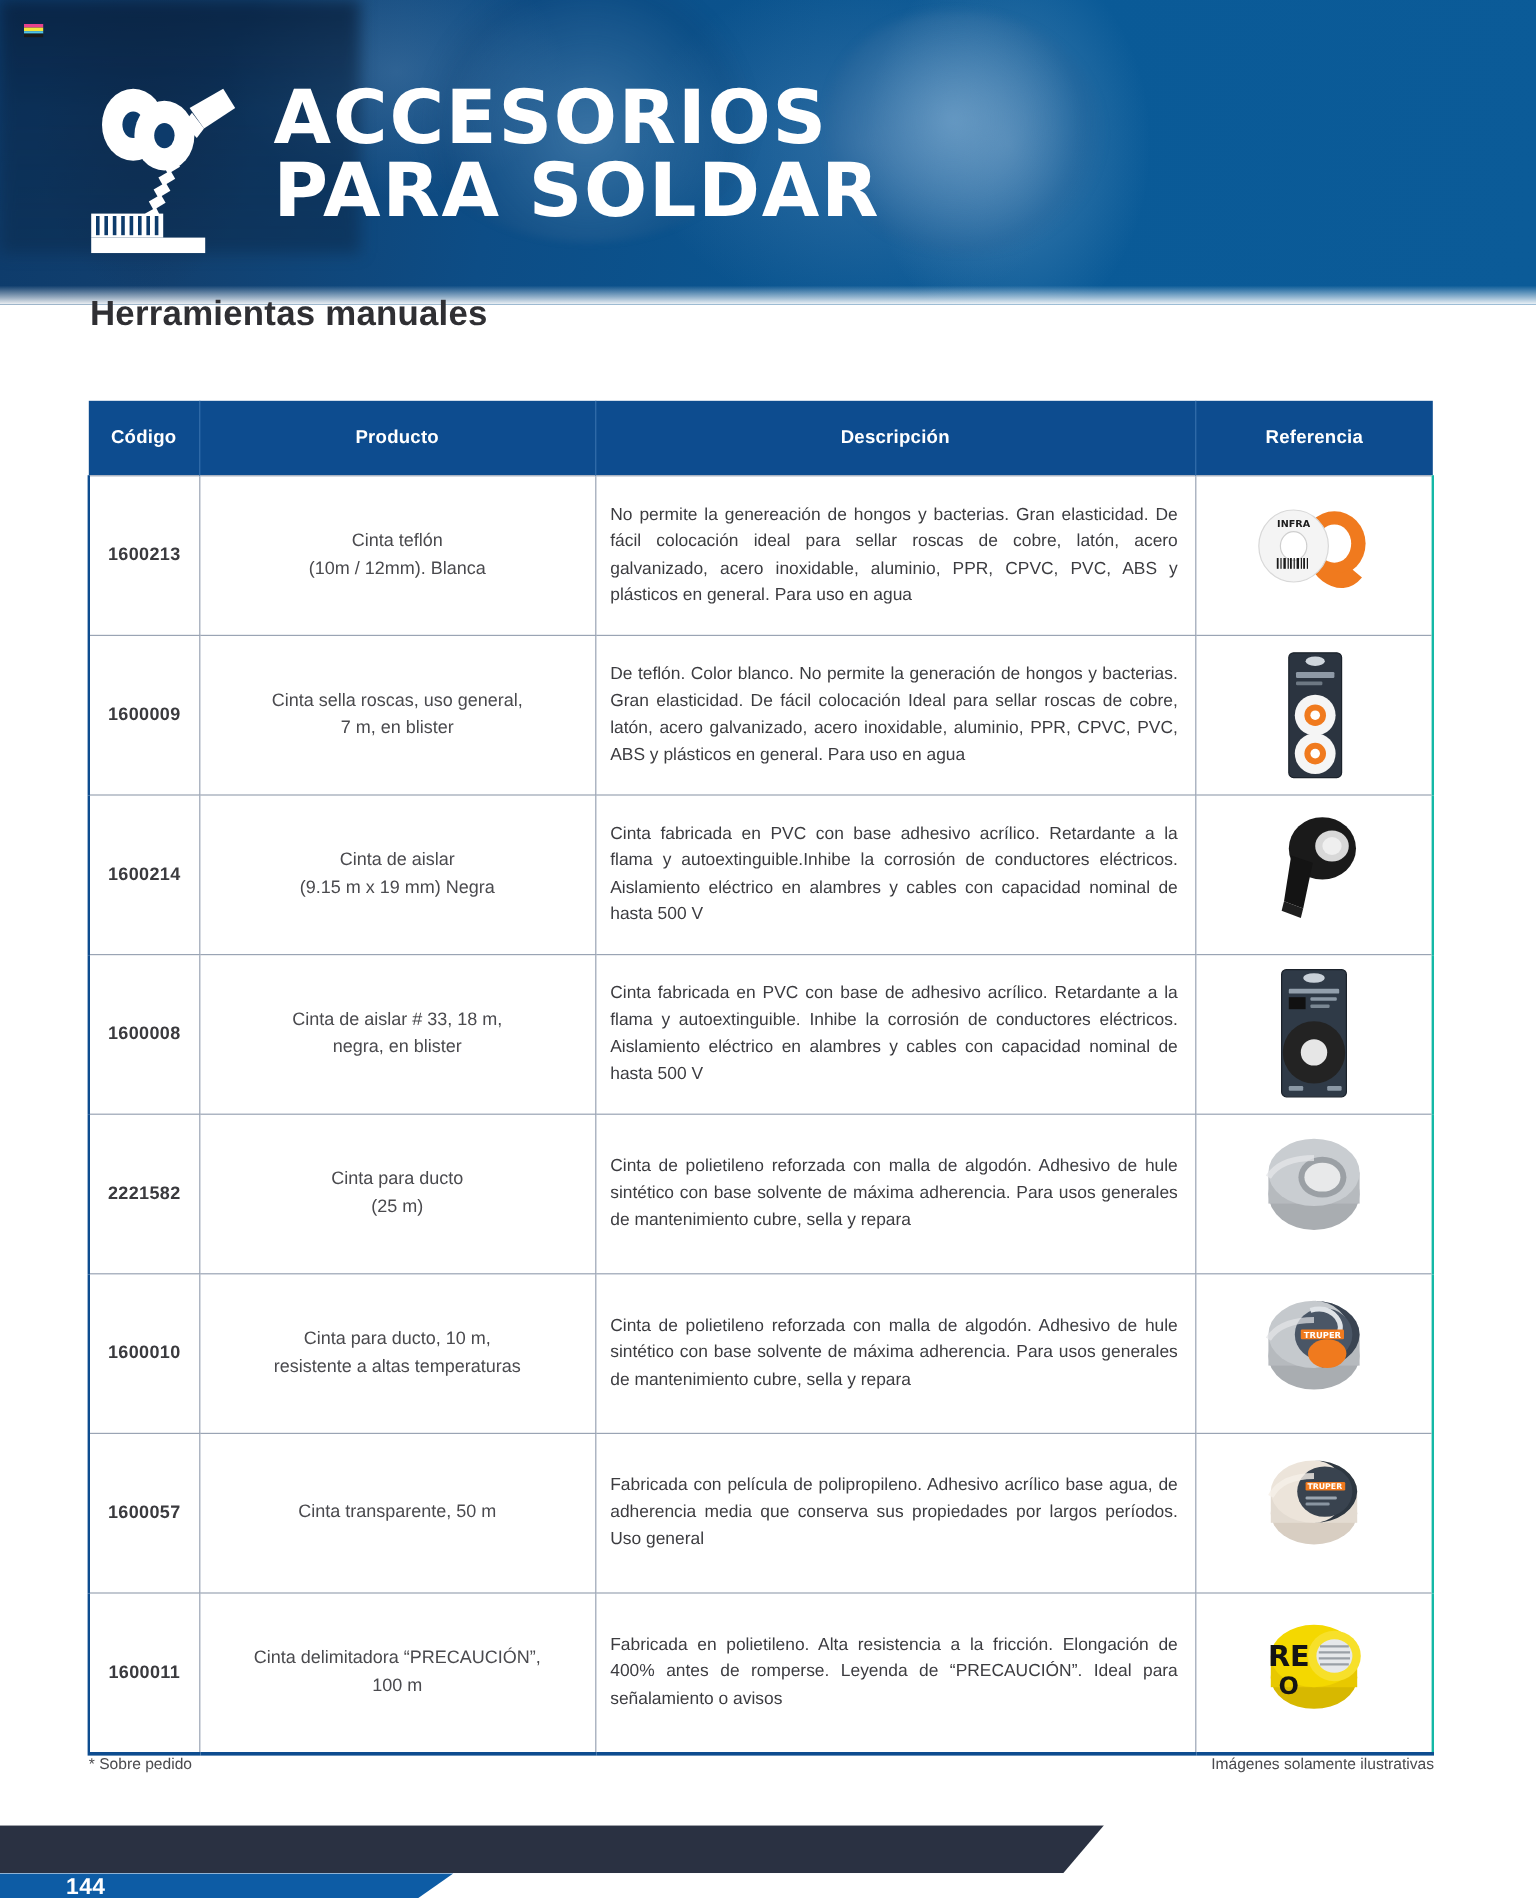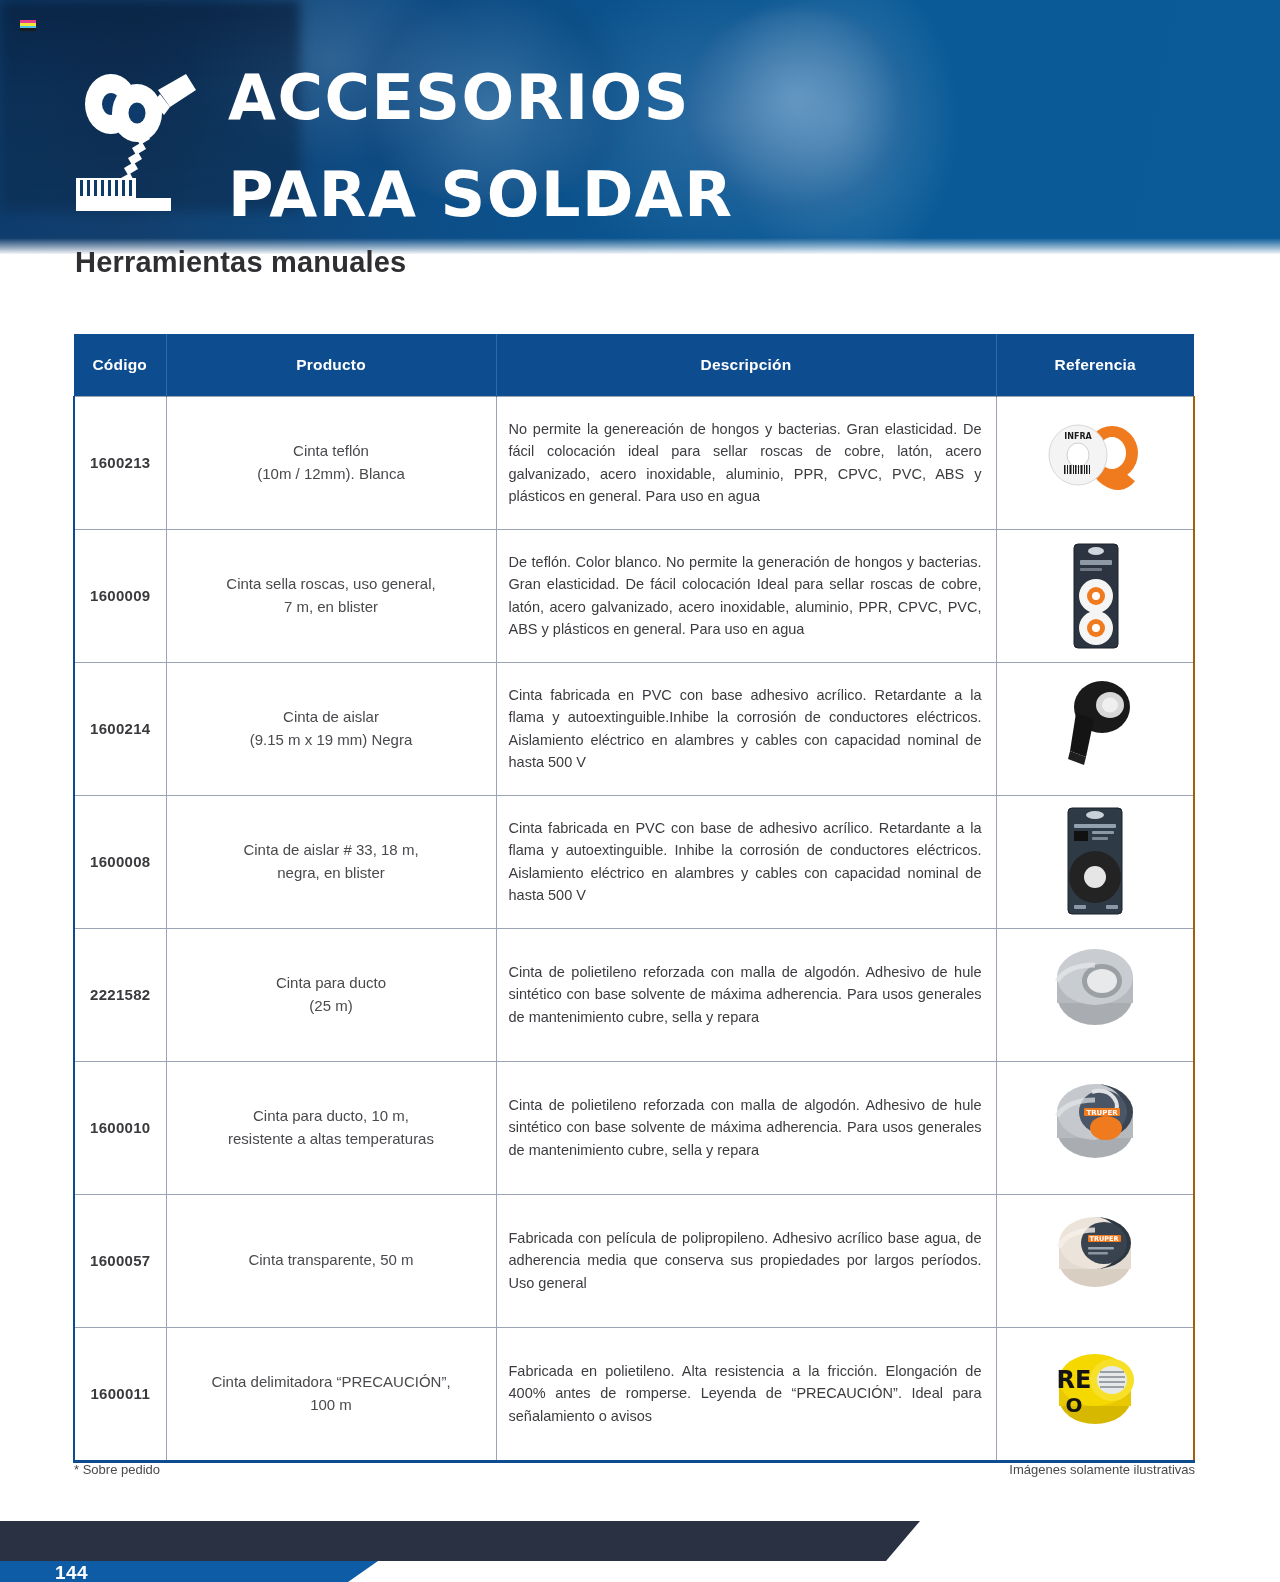--- a/index.html
+++ b/index.html
@@ -94,21 +94,21 @@
     z-index: 5;
     color: #ffffff;
     font-family: "DejaVu Sans", sans-serif;
     font-weight: 700;
     font-size: 62px;
     line-height: 0.98;
     letter-spacing: 1.5px;
     text-transform: uppercase;
     white-space: nowrap;
   }
-  .banner-title .line2 { display: block; margin-top: 36px; }
+  .banner-title .line2 { display: block; }
 
   
   .section-title {
     position: absolute;
     left: 75px; top: 246px;
     font-size: 29px;
     font-weight: 700;
     color: #2f2f33;
     letter-spacing: 0.2px;
   }
@@ -136,21 +136,21 @@
     letter-spacing: 0.2px;
   }
   table.catalog thead th:last-child { border-right: none; }
 
   table.catalog tbody td {
     border: 1px solid #9aa4b4;
     vertical-align: middle;
     background: #ffffff;
   }
   table.catalog tbody tr td:first-child { border-left: 2px solid #0d4c8f; }
-  table.catalog tbody tr td:last-child  { border-right: 2px solid #a16207; }
+  table.catalog tbody tr td:last-child  { border-right: 2px solid #14b8a6; }
   table.catalog tbody tr:last-child td  { border-bottom: 3px solid #0d4c8f; }
 
   .col-codigo { width: 92px; }
   .col-producto { width: 330px; }
   .col-descripcion { width: 500px; }
   .col-referencia { width: 198px; }
 
   td.codigo {
     text-align: center;
     font-size: 15px;

